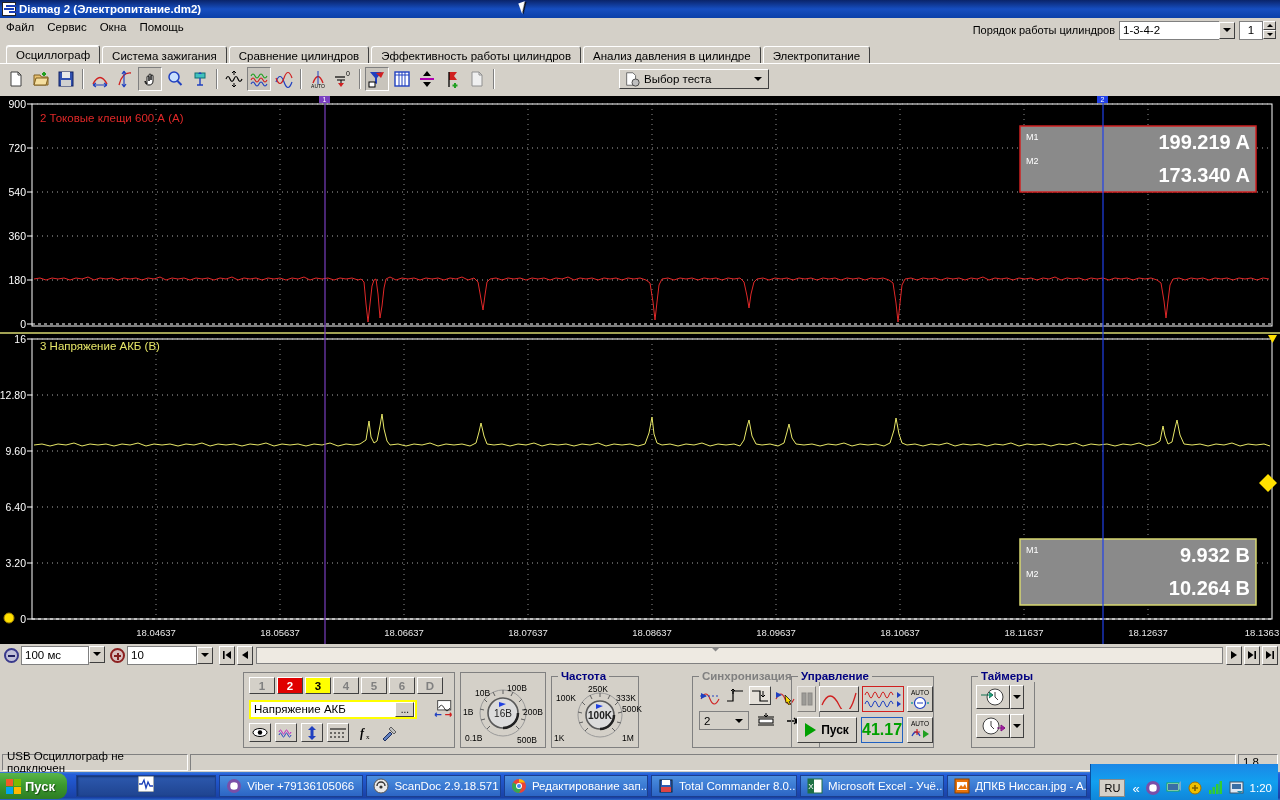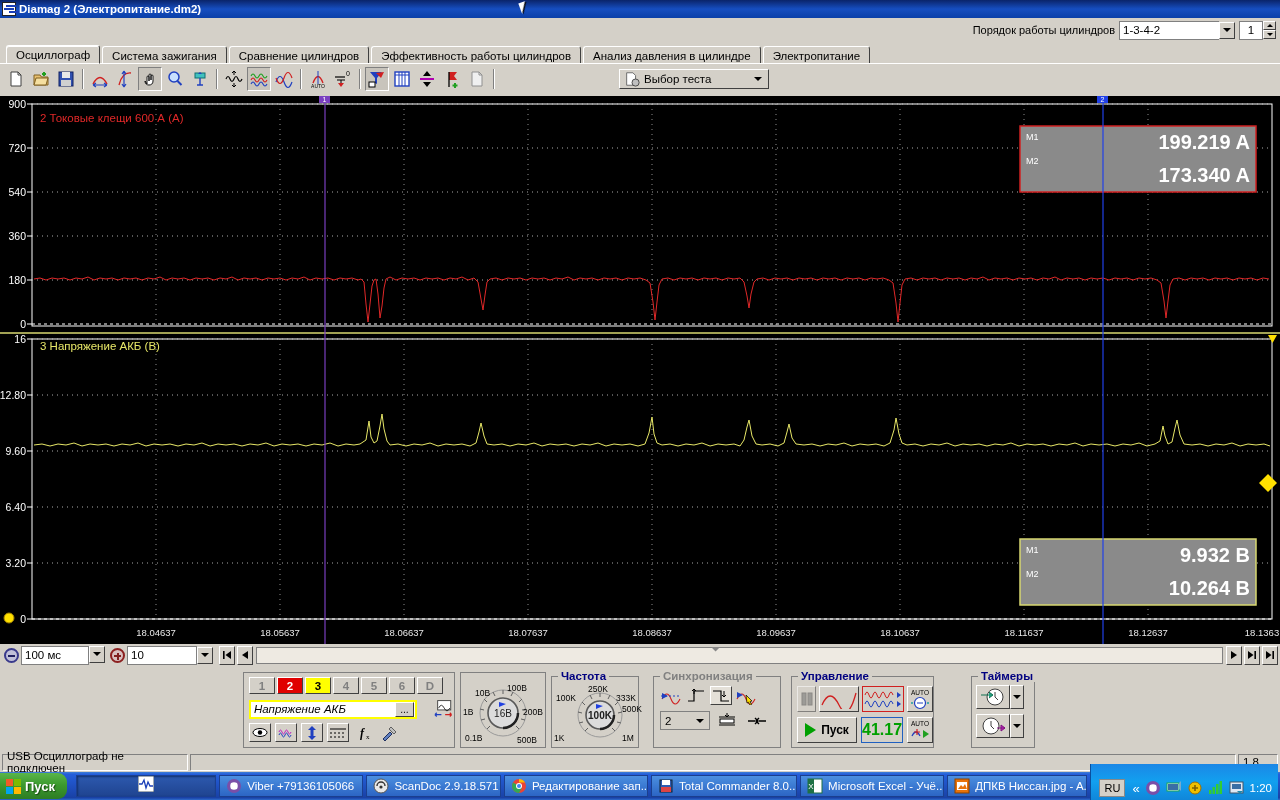--- a/index.html
+++ b/index.html
@@ -247,20 +247,26 @@
 <body>
 
 <div class="app">
 
   <div class="titlebar">
     <div class="title-icon"></div>
     <div class="title-text">Diamag 2 (Электропитание.dm2)</div>
   </div>
   <div class="cursor-arrow"></div>
 
+  <div class="menubar">
+    <span>Файл</span>
+    <span>Сервис</span>
+    <span>Окна</span>
+    <span>Помощь</span>
+  </div>
 
   <div class="cyl-order">
     <span>Порядок работы цилиндров</span>
     <div style="display:flex;align-items:center;">
       <div class="cyl-combo">
         <span>1-3-4-2</span>
       </div>
       <div class="combo-btn">
         <span class="arrow-dn"></span>
       </div>
@@ -689,21 +695,21 @@
         <div class="chbtn">
             <span>5</span>
           </div>
         <div class="chbtn">
             <span>6</span>
           </div>
         <div class="chbtn">
             <span>D</span>
           </div>
       </div>
-      <div style="display:flex;align-items:center;gap:16px;padding:5px 0 0 5px;font-style:italic;">
+      <div style="display:flex;align-items:center;gap:16px;padding:5px 0 0 5px;">
         <div class="ch-name">
           <span>Напряжение АКБ</span>
           <div class="ch-ell">
             <span>...</span>
           </div>
         </div>
         <svg width="22" height="20" viewBox="0 0 22 20">
           <rect x="5" y="1" width="14" height="10" fill="#fff" stroke="#404040"></rect>
           <path d="M6 9q3-6 6 0t6 0" fill="none" stroke="#000" stroke-width="0.8"></path>
           <path d="M2 16h7M2 16l2-2M2 16l2 2" stroke="#2040c0" stroke-width="1.3" fill="none"></path>
@@ -803,21 +809,21 @@
         <text x="48" y="42" text-anchor="middle" font-size="10" font-weight="bold" font-family="Liberation Sans, sans-serif" fill="#202020">100K</text>
         <text x="2" y="64" font-size="8.5" font-family="Liberation Sans, sans-serif" fill="#000">1K</text>
         <text x="4" y="24" font-size="8.5" font-family="Liberation Sans, sans-serif" fill="#000">100K</text>
         <text x="36" y="15" font-size="8.5" font-family="Liberation Sans, sans-serif" fill="#000">250K</text>
         <text x="64" y="24" font-size="8.5" font-family="Liberation Sans, sans-serif" fill="#000">333K</text>
         <text x="70" y="35" font-size="8.5" font-family="Liberation Sans, sans-serif" fill="#000">500K</text>
         <text x="70" y="64" font-size="8.5" font-family="Liberation Sans, sans-serif" fill="#000">1M</text>
       </svg>
     </div>
 
-    <div class="group" style="left:653px;top:10px;width:128px;height:72px;">
+    <div class="group" style="left:692px;top:10px;width:128px;height:72px;">
       <div class="group-label" style="color:#808080;">Синхронизация</div>
       <div style="display:flex;gap:3px;padding:9px 0 0 6px;">
         <div class="sbtn flat">
           <svg width="22" height="18" viewBox="0 0 22 18">
               <path d="M2 12q5-10 9 0t9 0" fill="none" stroke="#d02020" stroke-width="1.1"></path>
               <path d="M1 9h19" stroke="#2040c0" stroke-dasharray="2 2"></path>
               <polygon points="2,6 8,9 2,12" fill="#2040c0"></polygon>
             </svg>
         </div>
         <div class="sbtn flat">

